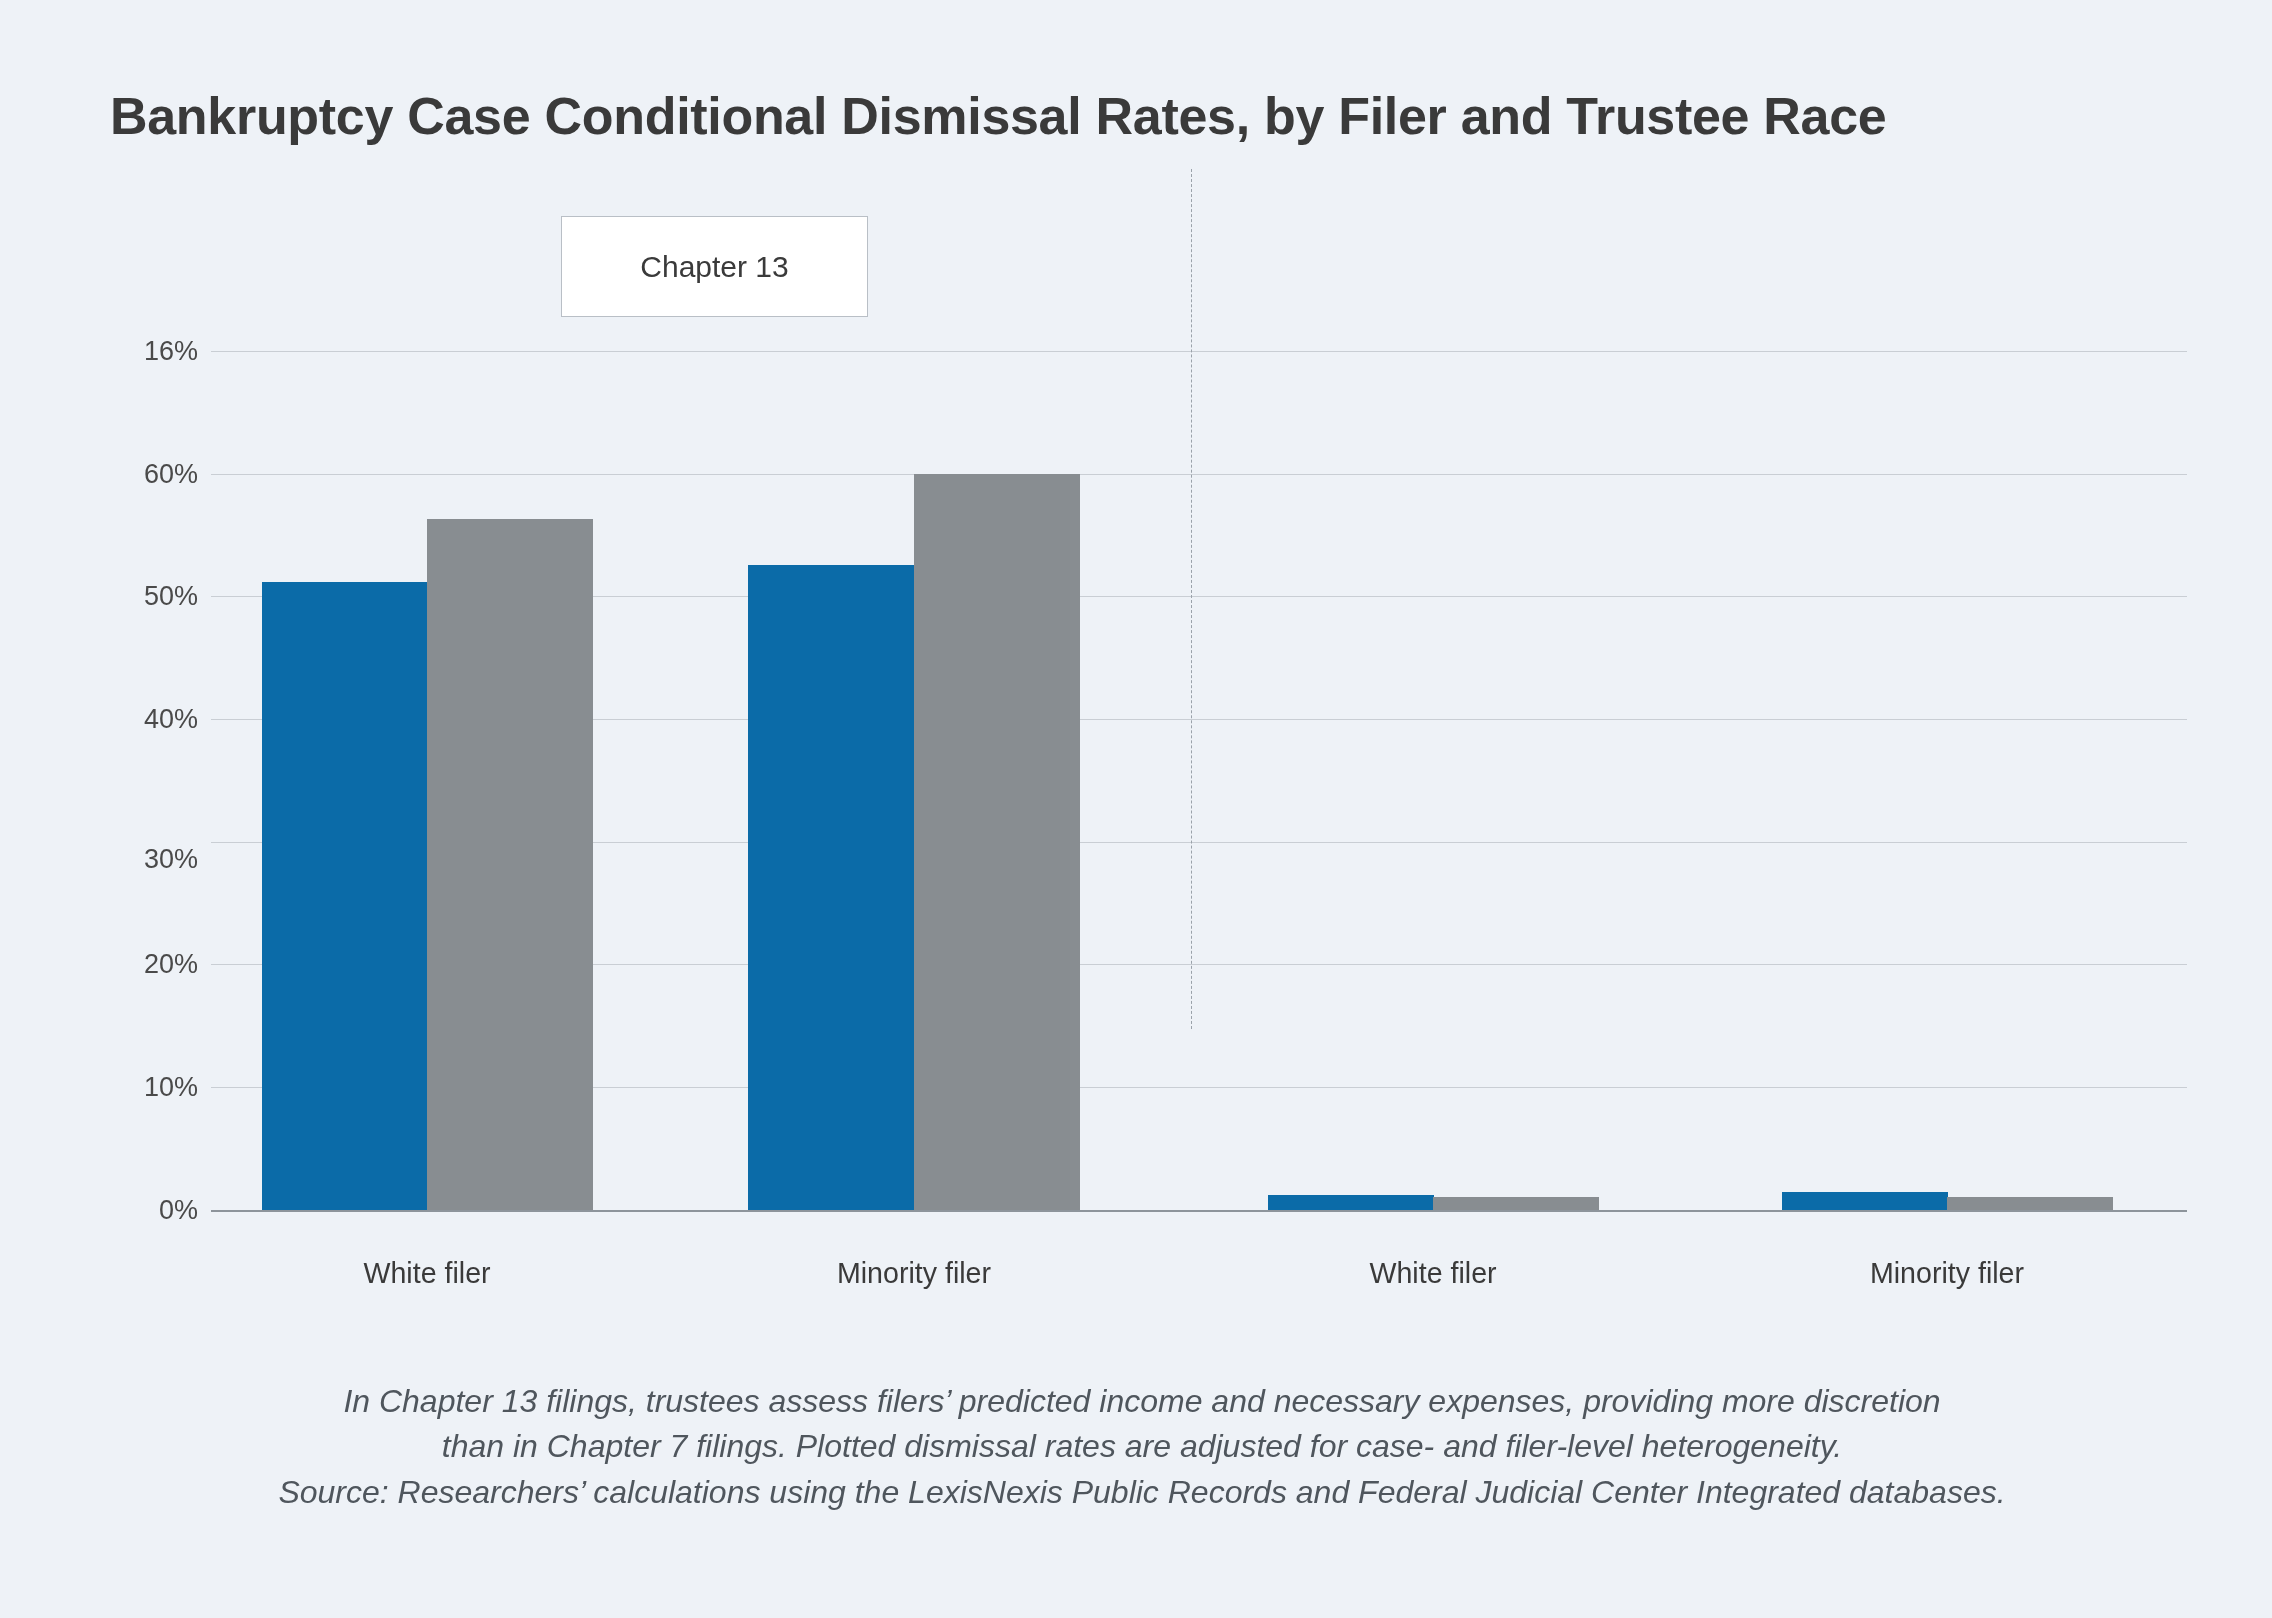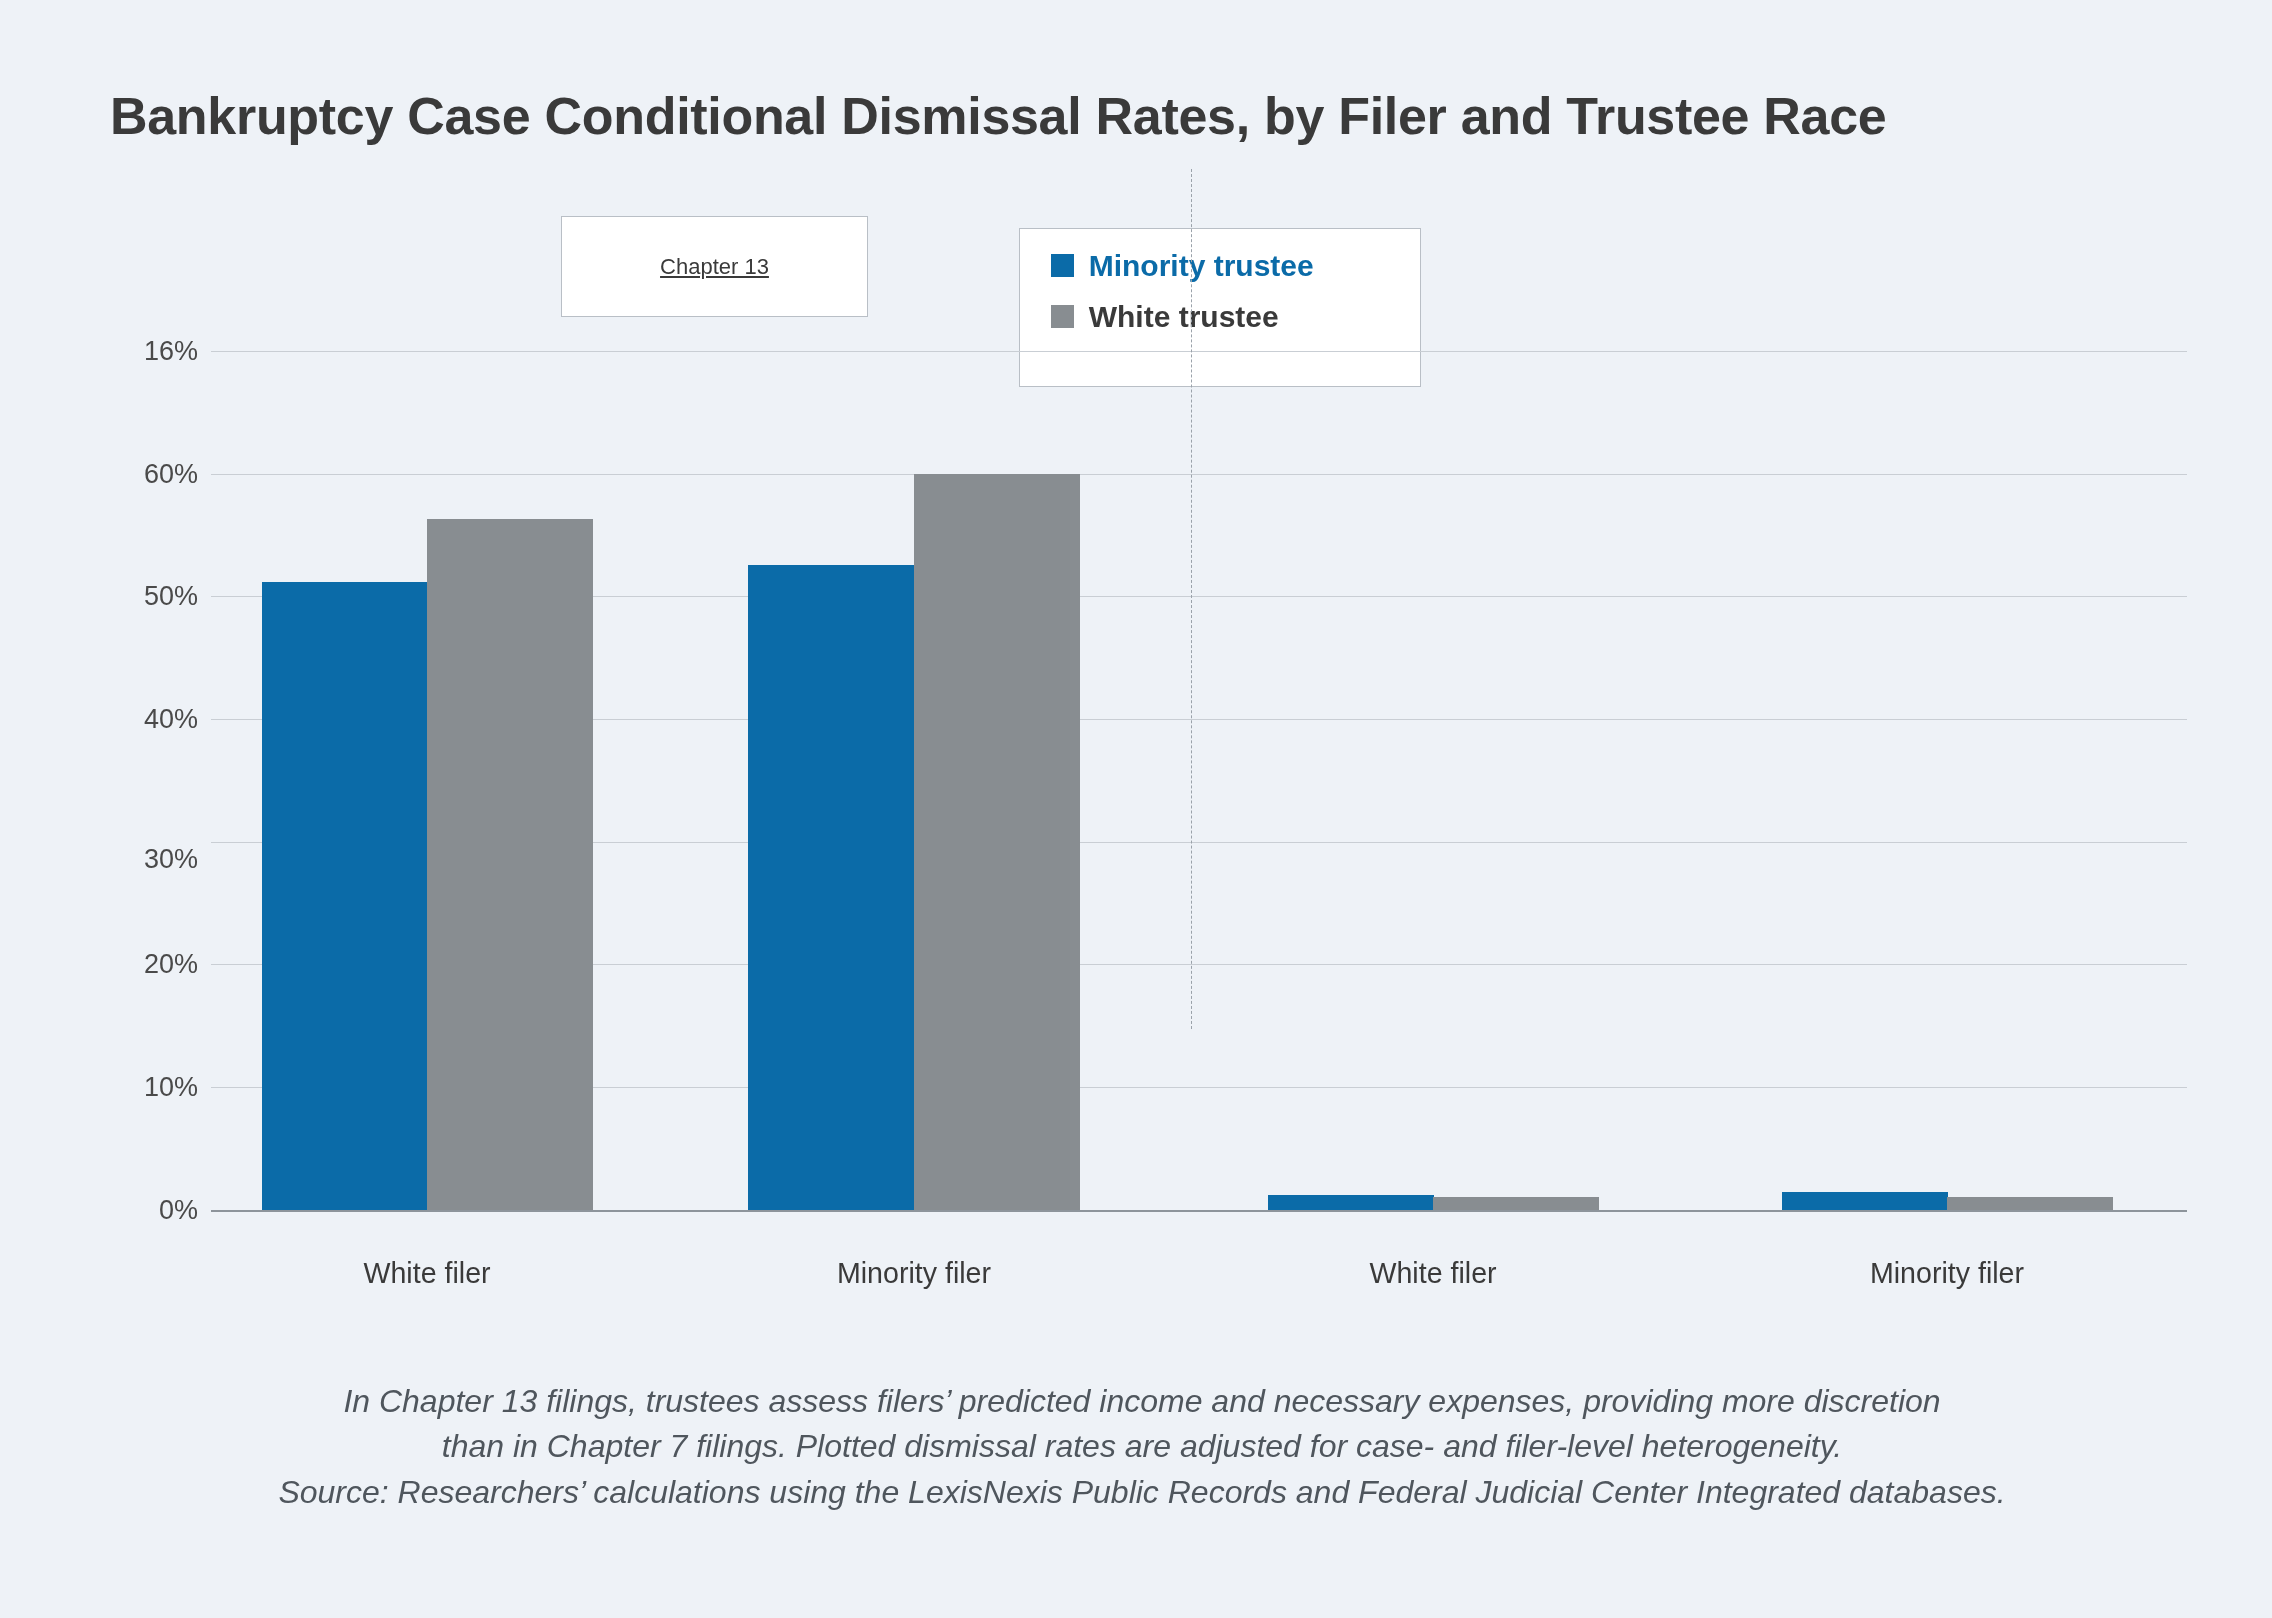--- a/index.html
+++ b/index.html
@@ -102,26 +102,25 @@
     text-align: center;
     transform: translateX(-50%);
     white-space: nowrap;
   }
 
   
   .chapter-box {
     position: absolute;
     background: #ffffff;
     border: 1.9px solid #b9bfc6;
-    font-size: 22px;
+    font-size: 30px;
     color: #3a3a3a;
     display: flex;
     align-items: center;
     justify-content: center;
-    text-decoration: underline;
   }
 
   
   .legend {
     position: absolute;
     left: 1019px;
     top: 228px;
     width: 402px;
     height: 159px;
     background: #ffffff;
@@ -166,30 +165,20 @@
 <body>
 
 <div class="figure">
 
   <div class="title">Bankruptcy Case Conditional Dismissal Rates, by Filer and Trustee Race</div>
 
   <div class="chapter-box" style="left:561px; top:216px; width:305px; height:99px;">
     <span>Chapter 13</span>
   </div>
 
-  <div class="legend">
-    <div class="legend-row">
-      <span class="legend-swatch" style="background:#0b6ba8;"></span>
-      <span class="legend-label blue">Minority trustee</span>
-    </div>
-    <div class="legend-row">
-      <span class="legend-swatch" style="background:#888d91;"></span>
-      <span class="legend-label grey">White trustee</span>
-    </div>
-  </div>
 
   <div class="plot">
 
     <div class="axis-labels">
       <div class="ytick" style="top:0px;">16%</div>
       <div class="ytick" style="top:123px;">60%</div>
       <div class="ytick" style="top:245px;">50%</div>
       <div class="ytick" style="top:368px;">40%</div>
       <div class="ytick" style="top:508px;">30%</div>
       <div class="ytick" style="top:613px;">20%</div>

